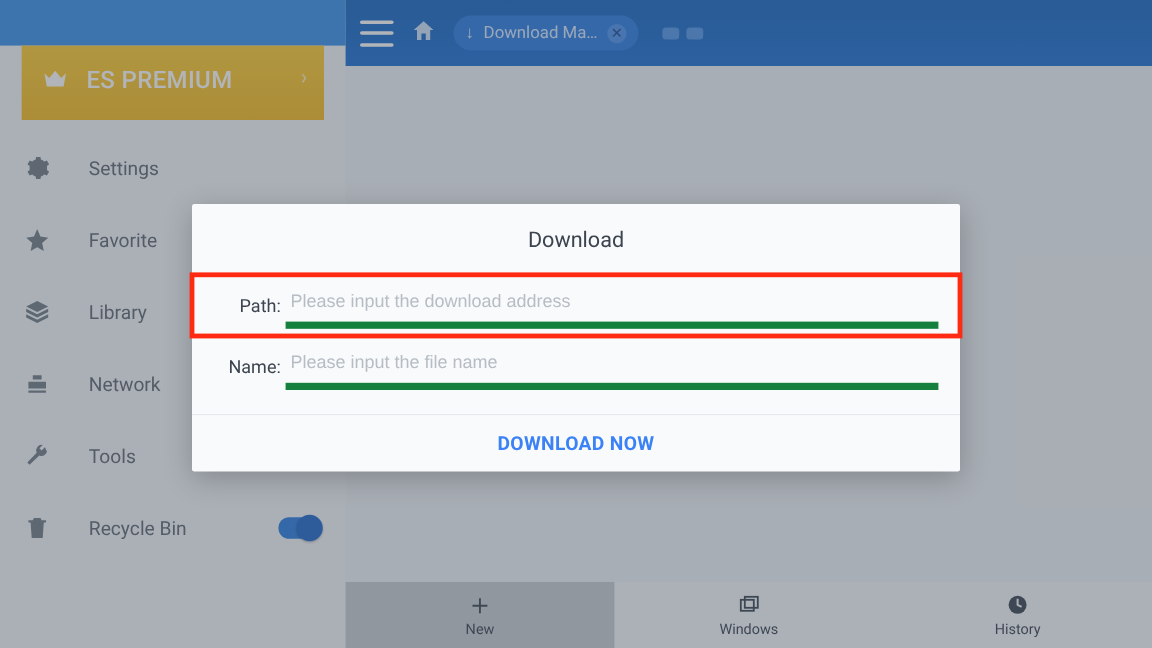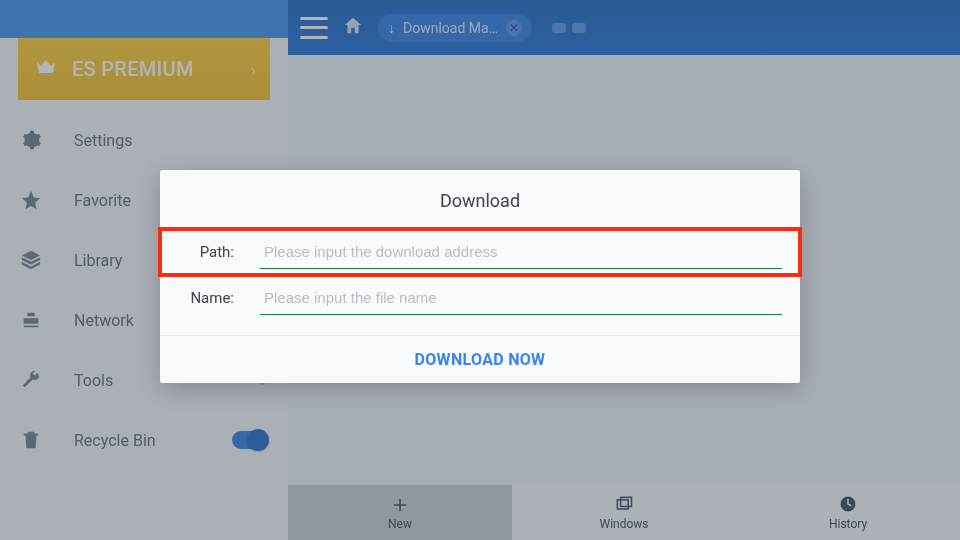--- a/index.html
+++ b/index.html
@@ -13,21 +13,21 @@
   .home-icon svg { width: 22px; height: 22px; fill: #cfe0fa; }
   .tab-pill { background:#2a7be0; color:#d8e7ff; font-size:14px; border-radius:18px; padding:6px 10px; display:flex; align-items:center; gap:8px; }
   .tab-pill .arrow { font-size:14px; color:#e7f0ff; }
   .tab-pill .close { width:16px; height:16px; border-radius:50%; background:#4a92ec; color:#17458a; display:flex; align-items:center; justify-content:center; font-size:12px; }
   .cloud-icons { display:flex; gap:6px; margin-left:6px; }
   .cloud-icons span { width:14px; height:10px; background:#5094e8; border-radius:3px; display:inline-block; }
 
   .sidebar-top { position:absolute; left:0; top:0; width:288px; height:38px; background:#3a90e8; }
 
   
-  .premium { position:absolute; left:18px; top:38px; width:252px; height:62px; background: linear-gradient(180deg,#fecb2f 0%, #f6b91e 100%); display:flex; align-items:center; padding:1px 14px; color:#fff; }
+  .premium { position:absolute; left:18px; top:38px; width:252px; height:62px; background: linear-gradient(180deg,#fecb2f 0%, #f6b91e 100%); display:flex; align-items:flex-start; padding:16px 14px; color:#fff; }
   .crown svg { width:28px; height:24px; fill:#fff; }
   .premium-text { font-size:20px; font-weight:500; margin-left:12px; flex:1; letter-spacing:.3px; }
   .premium-chevron { color:rgba(255,255,255,.7); font-size:18px; }
 
   
   .sidebar { position:absolute; left:0; top:100px; width:288px; bottom:0; padding-top:10px; }
   .side-item { display:flex; align-items:center; height:60px; padding:0 20px; gap:32px; color:#5d6670; font-size:16px; }
   .side-icon { width:22px; height:22px; display:flex; align-items:center; justify-content:center; }
   .side-icon svg { width:22px; height:22px; fill:#707a85; }
   .side-chevron { margin-left:auto; color:#a9b2bc; font-size:13px; }
@@ -45,21 +45,21 @@
   .bott-btn .plus { font-size:24px; line-height:20px; font-weight:300; }
 
   
   .dim { position:absolute; inset:0; background:rgba(70,78,90,.42); }
 
   
   .dialog { position:absolute; left:160px; top:170px; width:640px; background:#f9fafb; border-radius:2px; box-shadow:0 6px 24px rgba(0,0,0,.22); }
   .dlg-title { text-align:center; font-size:18px; color:#3c4450; padding:20px 0 18px; }
   .dlg-row { display:flex; align-items:center; padding:6px 18px; }
   .dlg-label { width:56px; text-align:right; font-size:15px; color:#3c4450; }
-  .dlg-input { flex:1; margin-left:26px; border:none; border-bottom:1px solid #15803d; background:transparent; padding:8px 4px; font-size:15px; color:#3c4450; outline:none; }
+  .dlg-input { flex:1; margin-left:4px; border:none; border-bottom:6px solid #15803d; background:transparent; padding:8px 4px; font-size:15px; color:#3c4450; outline:none; }
   .dlg-input::placeholder { color:#b6bdc5; }
   .dlg-row.highlight { outline:4px solid #ff2a12; outline-offset:-2px; }
   .dlg-divider { height:1px; background:#e6e9ed; margin-top:14px; }
   .dlg-action { text-align:center; padding:14px 0; color:#3b82f6; font-weight:700; font-size:16px; letter-spacing:.3px; }
 </style>
 </head>
 <body>
 
 <div class="app">
 

